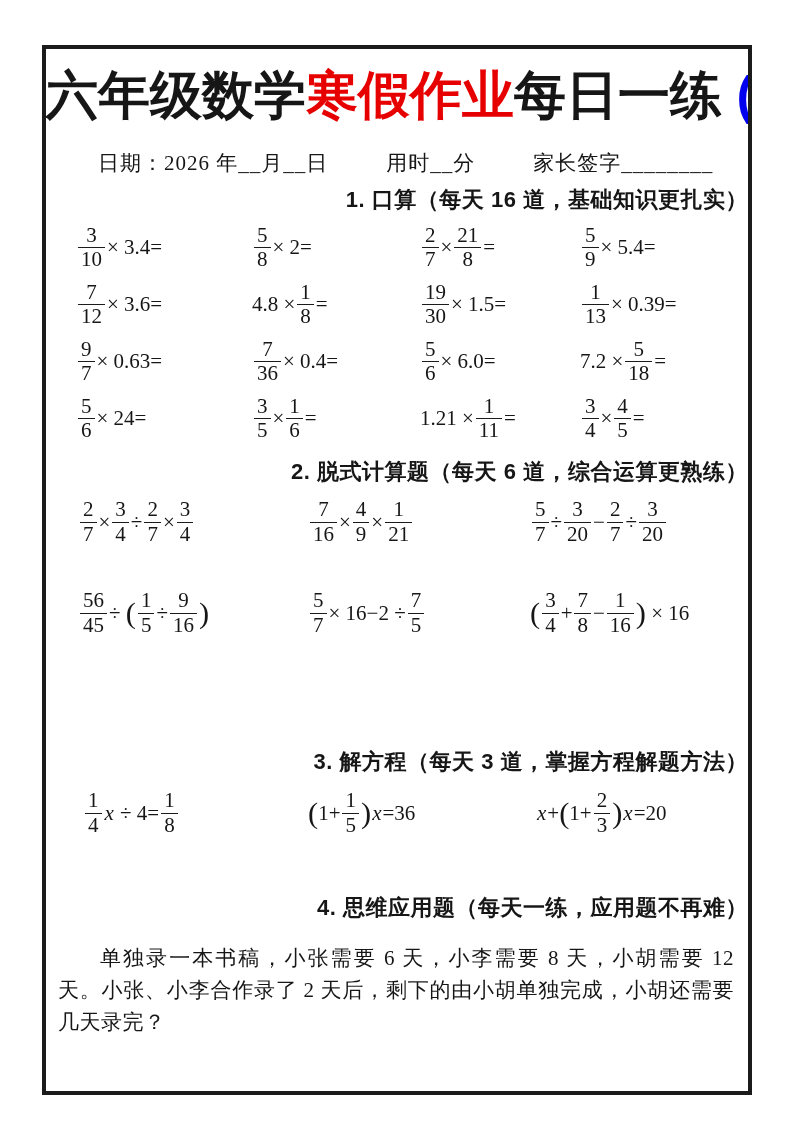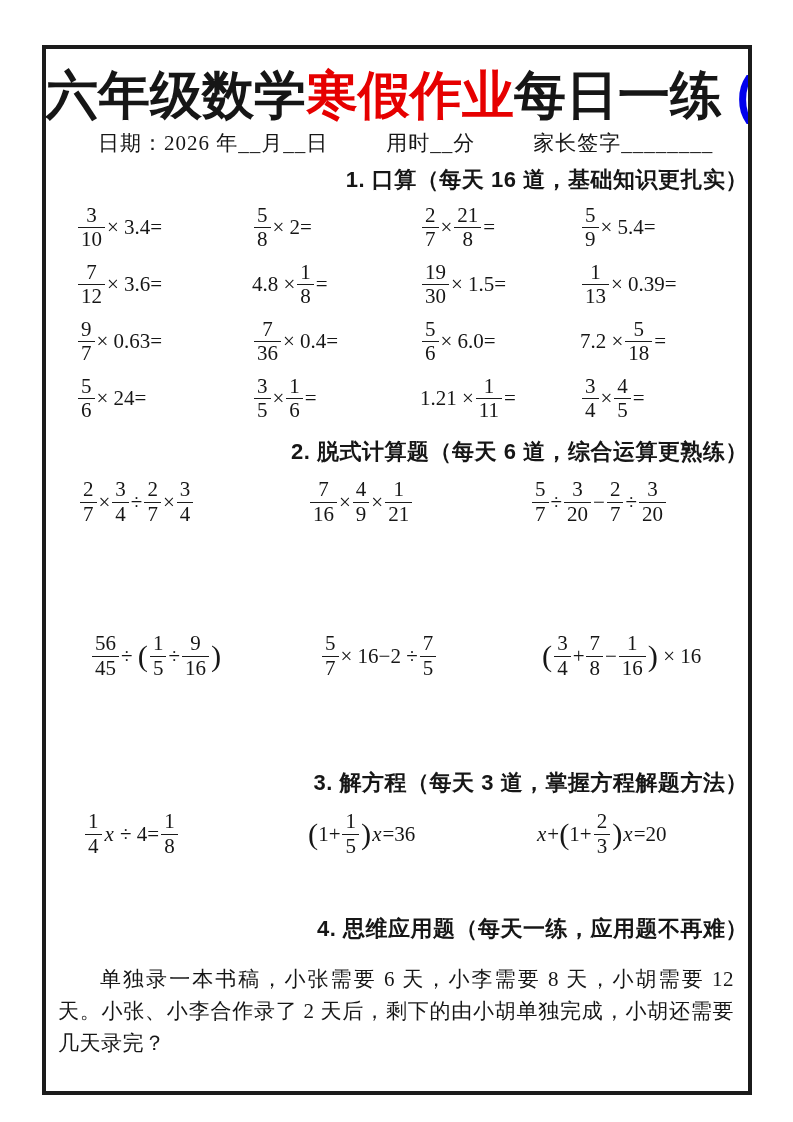--- a/index.html
+++ b/index.html
@@ -12,41 +12,41 @@
   }
 
   .title {
     margin-top:15px; text-align:center; white-space:nowrap;
     font-family:"Liberation Sans", sans-serif; font-weight:900;
     font-size:52px; line-height:1.2; letter-spacing:0px;
   }
   .title span { display:inline; }
 
   .meta {
-    margin-top:3px; padding-left:52px; display:flex; gap:58px;
+    margin-top:23px; padding-left:52px; display:flex; gap:58px;
     font-size:21px; letter-spacing:1px;
   }
 
   .sec-heading {
     font-family:"Liberation Sans", sans-serif; font-weight:700;
     font-size:22px; padding-left:20px; letter-spacing:0.5px;text-align:right;
   }
   .h1 { margin-top:8px; }
   .h2 { margin-top:10px; }
-  .h3 { margin-top:82px; }
+  .h3 { margin-top:104px; }
   .h4 { margin-top:52px; }
 
   .oral-grid {
     margin-top:4px; padding-left:30px;
     display:grid; grid-template-columns:176px 168px 160px 1fr;
     grid-auto-rows:57px;
   }
   .step-row1, .step-row2, .eq-row { display:grid; }
   .step-row1 { margin-top:6px;  padding-left:32px; grid-template-columns:230px 222px 1fr; grid-auto-rows:58px; }
-  .step-row2 { margin-top:95px; padding-left:44px; grid-template-columns:230px 222px 1fr; grid-auto-rows:60px; }
+  .step-row2 { margin-top:32px; padding-left:32px; grid-template-columns:230px 222px 1fr; grid-auto-rows:60px; }
   .eq-row    { margin-top:8px;  padding-left:37px; grid-template-columns:225px 228px 1fr; grid-auto-rows:56px; }
 
   .math-cell {
     display:flex; align-items:center; font-size:21px; white-space:nowrap;
   }
   .math-cell i { font-style:italic; padding:0 1px; }
   .frac { display:inline-flex; flex-direction:column; text-align:center; margin:0 2px; }
   .fn { display:block; padding:0 3px; line-height:1.12; }
   .fd { display:block; padding:0 3px; line-height:1.12; border-top:1.6px solid #1b1b1b; }
   .paren { font-size:1.45em; line-height:1; vertical-align:-0.10em; font-family:"Liberation Serif", serif; }

